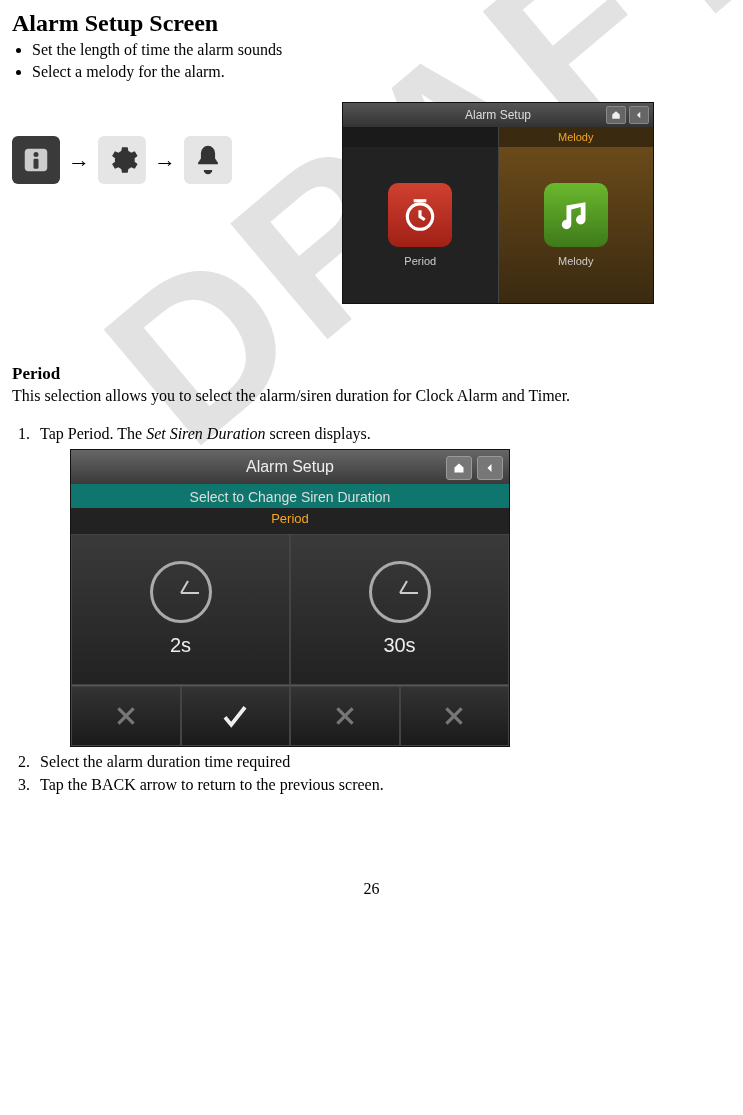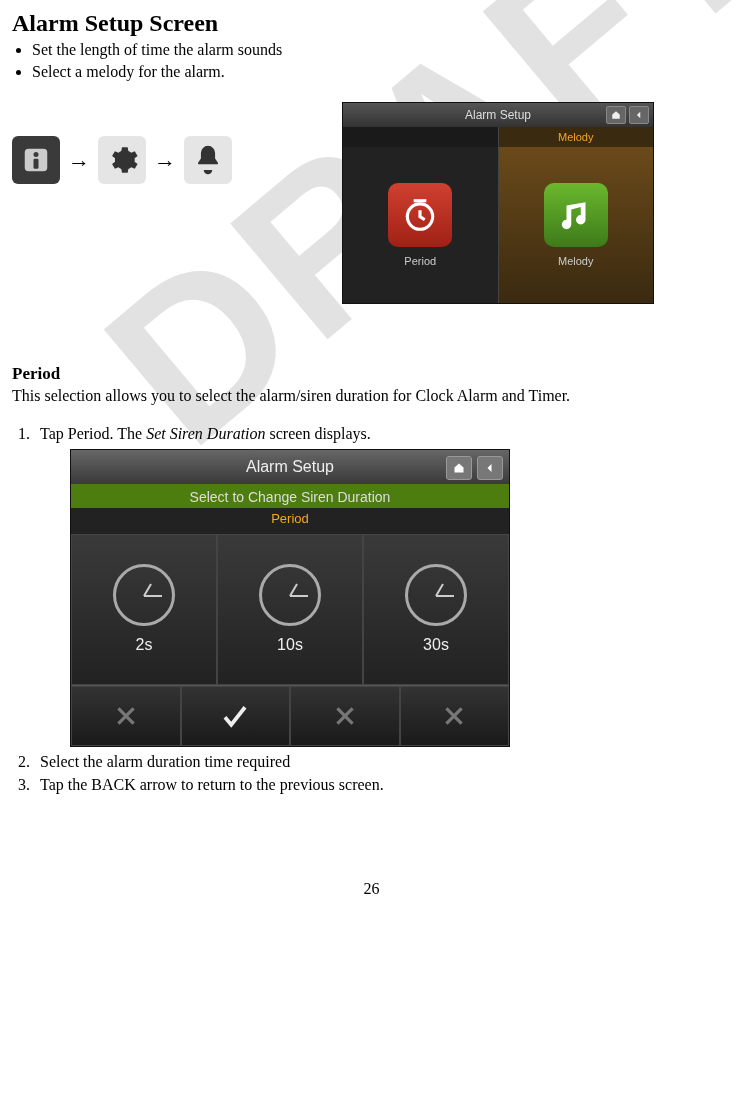--- a/index.html
+++ b/index.html
@@ -172,42 +172,42 @@
     color:#eee;font-size:16px;position:relative;
   }
   .ss2-top-icons {
     position:absolute;right:6px;top:6px;display:flex;gap:5px;
   }
   .ss2-top-btn {
     width:24px;height:22px;background:#777;border:1px solid #999;border-radius:3px;
     display:flex;align-items:center;justify-content:center;color:#fff;font-size:12px;
   }
   .ss2-sub1 {
-    text-align:center;color:#ddd;font-size:14px;padding:4px 0 0 0;background:#4d7c0f;
+    text-align:center;color:#ddd;font-size:14px;padding:4px 0 0 0;background:#0f766e;
   }
   .ss2-sub2 {
     text-align:center;color:#f5a623;font-size:13px;padding:2px 0 6px 0;background:#222;
   }
   .ss2-row {
     display:flex;flex:1;
   }
   .ss2-cell {
     flex:1;border:1px solid #444;background:linear-gradient(#3a3a3a,#222);
     display:flex;flex-direction:column;align-items:center;justify-content:center;
     color:#eee;position:relative;
   }
   .ss2-clock {
     width:56px;height:56px;border-radius:50%;border:3px solid #aaa;position:relative;margin-bottom:8px;
   }
   .ss2-clock::before, .ss2-clock::after {
     content:"";position:absolute;background:#ccc;left:50%;top:50%;transform-origin:left center;
   }
   .ss2-clock::before { width:18px;height:2px; }
   .ss2-clock::after { width:14px;height:2px; transform:rotate(-60deg); }
-  .ss2-val { font-size:16px; }
+  .ss2-val { font-size:20px; }
   .ss2-row2 {
     display:flex;height:60px;border-top:1px solid #555;
   }
   .ss2-mark {
     flex:1;border:1px solid #444;background:linear-gradient(#333,#1a1a1a);
     display:flex;align-items:center;justify-content:center;color:#888;font-size:28px;
   }
   .ss2-mark.sel { color:#eee; }
 
   .page-num {
@@ -320,24 +320,20 @@
         </div>
         <div class="ss2-sub1">Select to Change Siren Duration</div>
         <div class="ss2-sub2">Period</div>
         <div class="ss2-row">
           <div class="ss2-cell">
             <div class="ss2-clock"></div>
             <div class="ss2-val">2s</div>
           </div>
           <div class="ss2-cell">
             <div class="ss2-clock"></div>
-            <div class="ss2-val">10s</div>
-          </div>
-          <div class="ss2-cell">
-            <div class="ss2-clock"></div>
             <div class="ss2-val">30s</div>
           </div>
         </div>
         <div class="ss2-row2">
           <div class="ss2-mark">
             <svg width="26" height="26" viewBox="0 0 24 24" stroke="#777" stroke-width="3" fill="none">
                 <path d="M5 5l14 14M19 5L5 19"></path>
               </svg>
           </div>
           <div class="ss2-mark sel">

